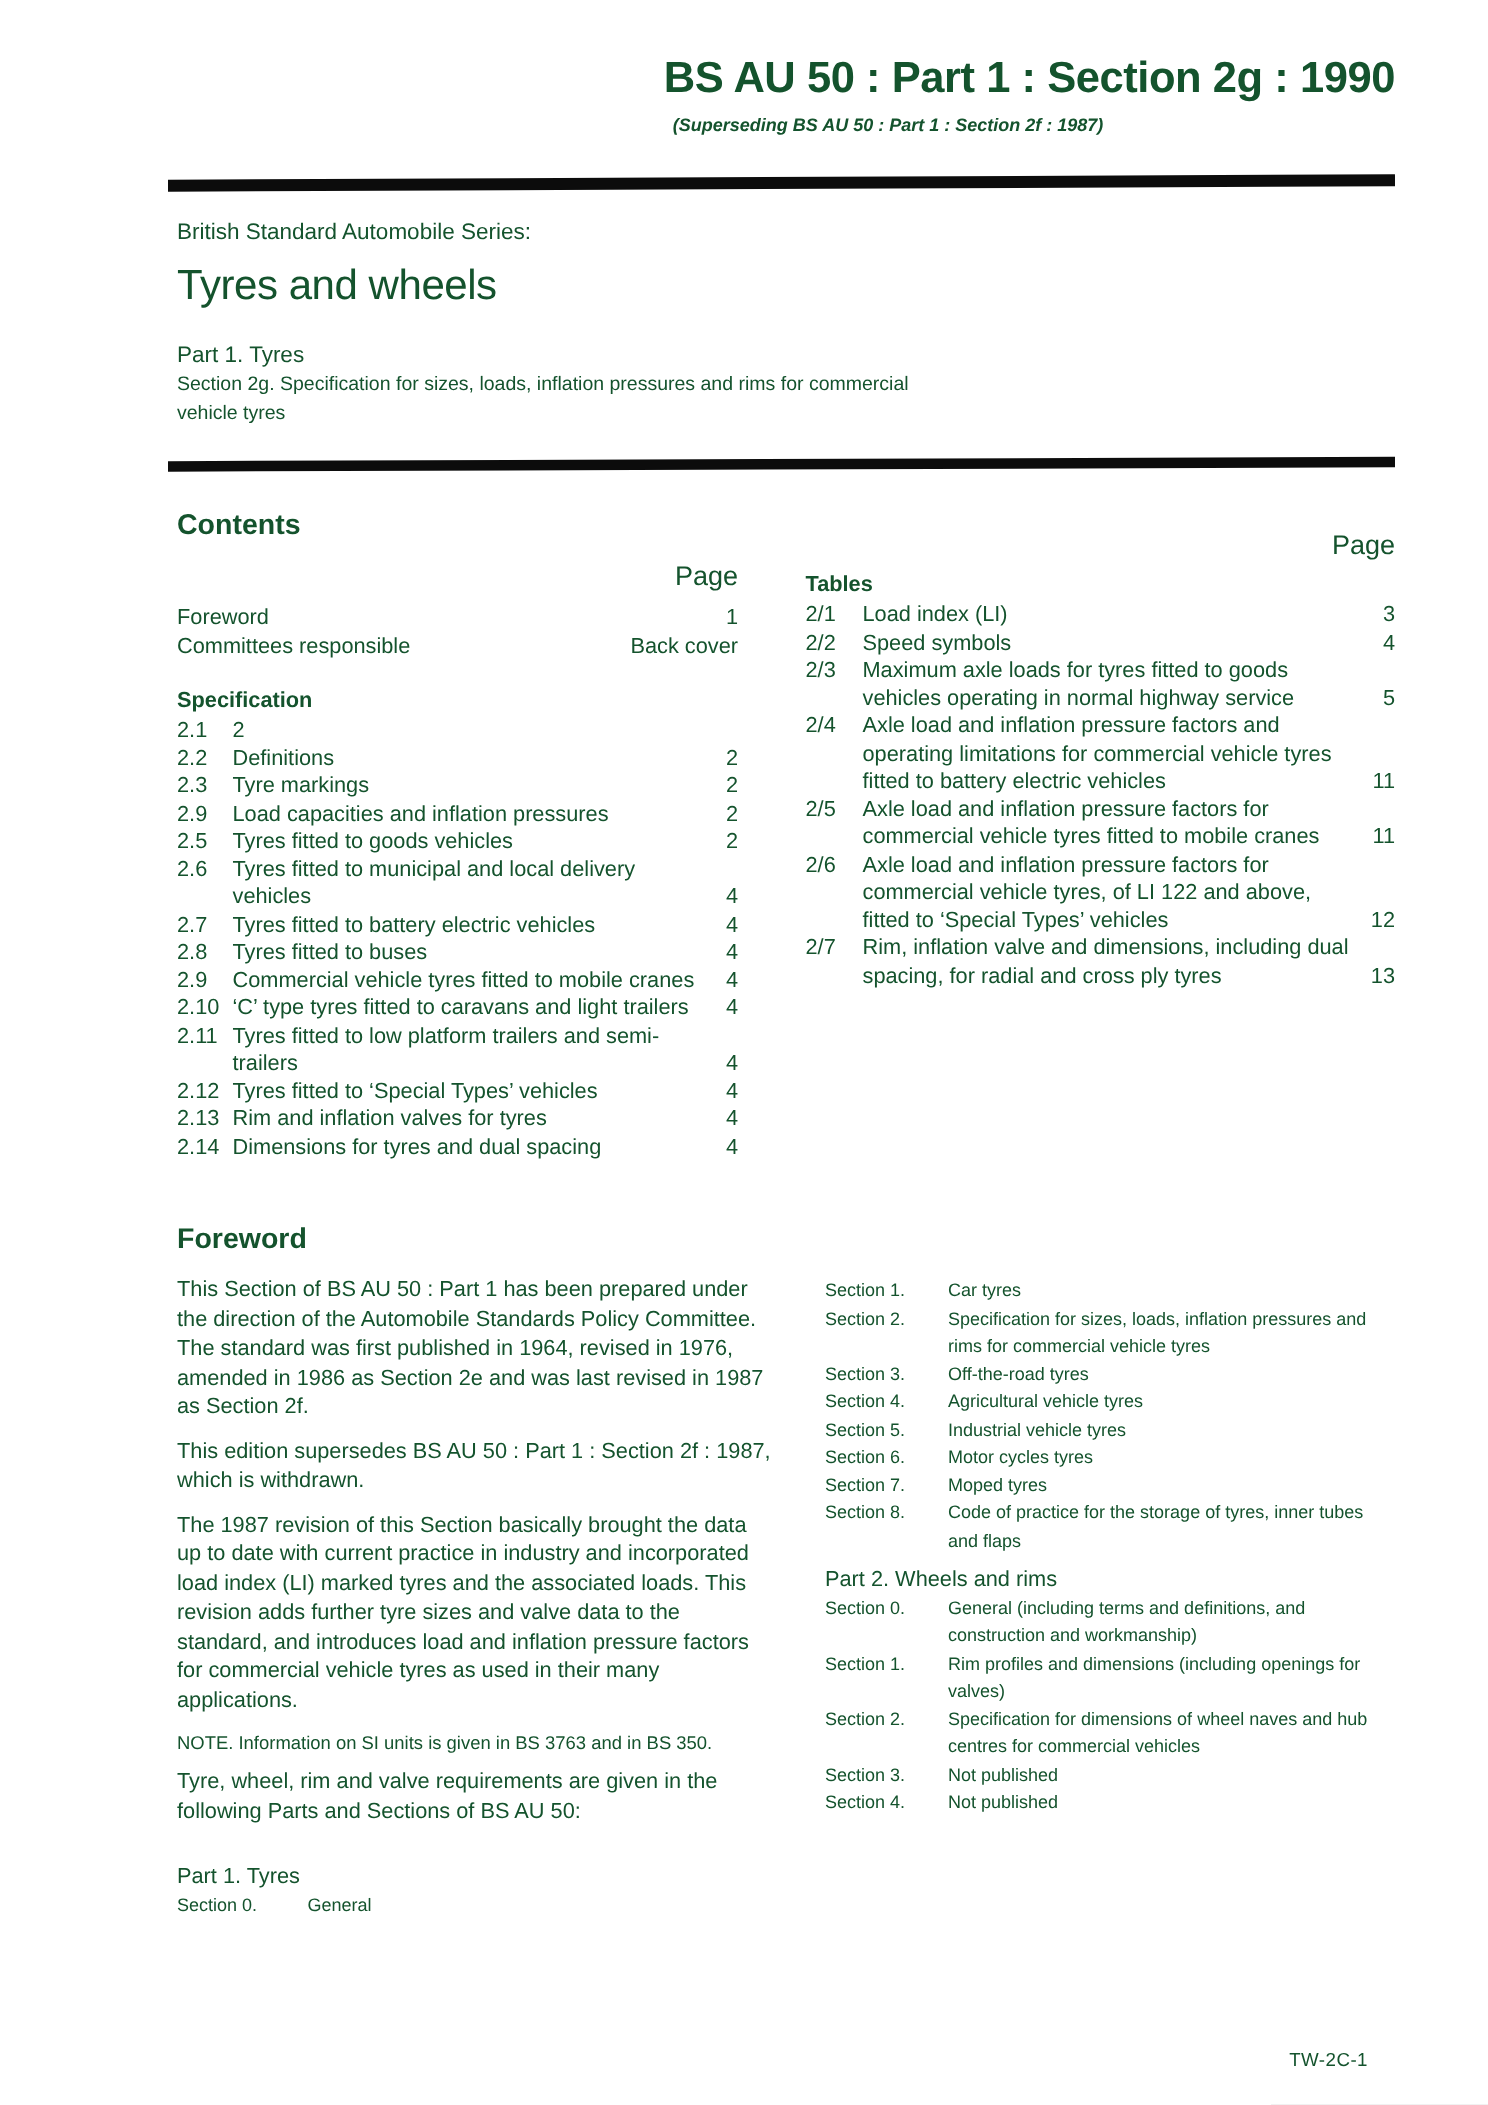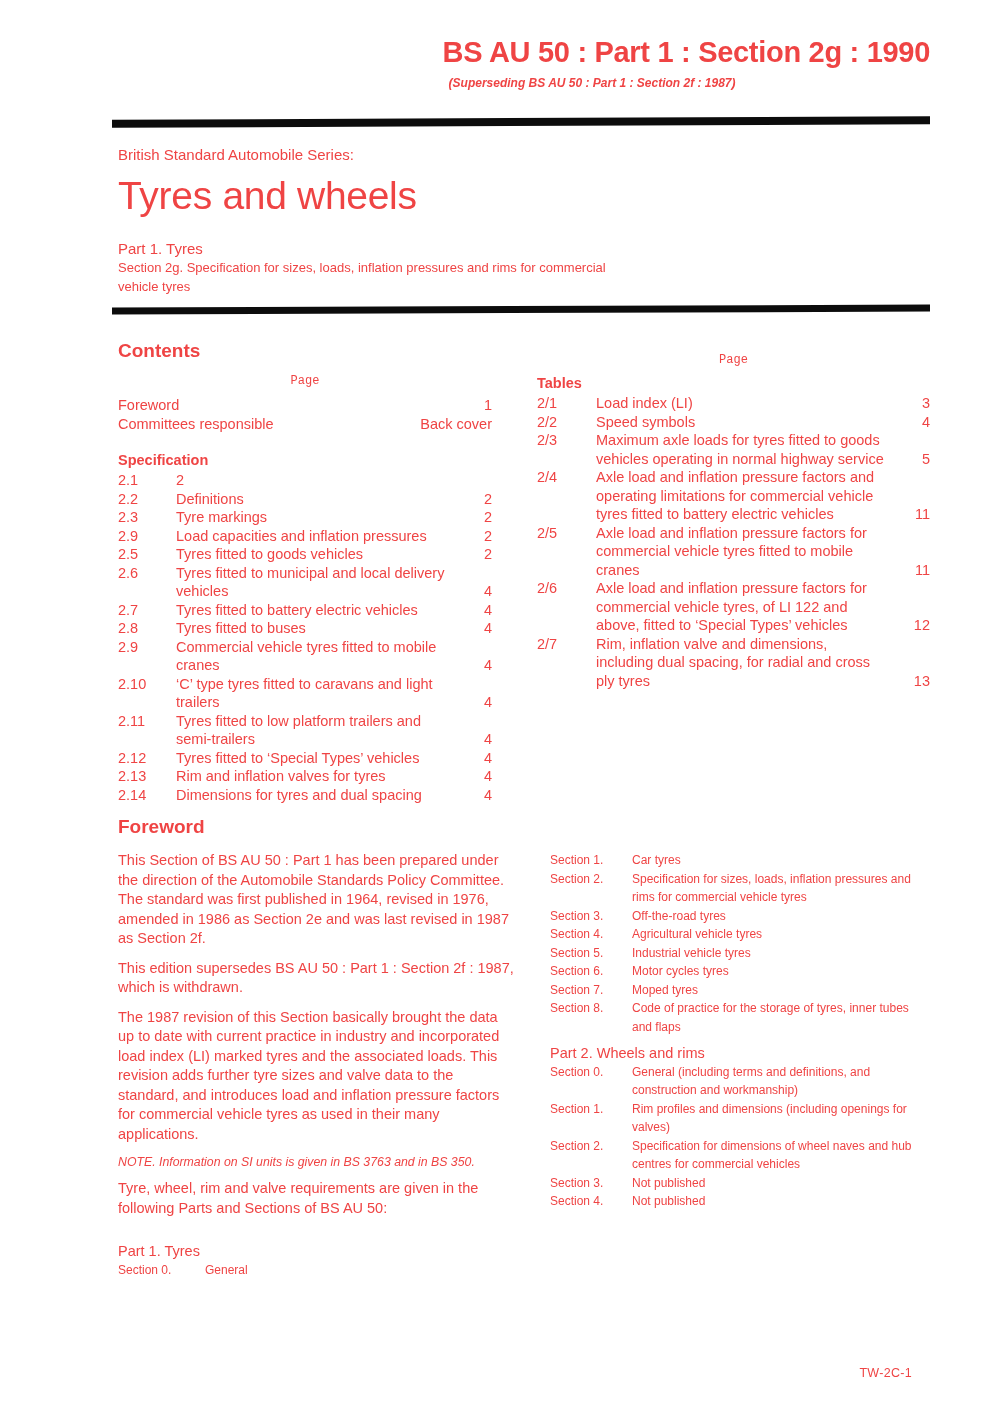--- a/index.html
+++ b/index.html
@@ -1,56 +1,56 @@
 <!DOCTYPE html>
 <html><head>
 <meta charset="utf-8">
 <style>
   html,body{margin:0;padding:0;background:#e8e8e8;}
   .page{
     position:relative;
     width:992px;height:1403px;
     background:#ffffff;
     font-family:"Liberation Sans","DejaVu Sans",sans-serif;
-    color:#ef4444;
+    color:#14532d;
     overflow:hidden;
   }
   
   .doc-header{position:absolute;top:36px;right:62px;text-align:left;}
   .doc-title{font-size:29px;font-weight:600;letter-spacing:-0.3px;white-space:nowrap;}
   .doc-subtitle{font-size:12px;font-style:italic;font-weight:600;margin-top:7px;padding-left:6px;white-space:nowrap;}
   
   .rule{position:absolute;left:112px;width:818px;background:#0c0c0c;}
   .rule-top{top:118px;height:8px;transform:rotate(-0.25deg);}
   .rule-mid{top:306px;height:7px;transform:rotate(-0.2deg);}
   
   .masthead{position:absolute;top:146px;left:118px;width:560px;}
   .series-line{font-size:15px;margin-bottom:11px;}
-  .main-title{font-size:39px;font-weight:500;letter-spacing:-0.3px;margin:0 0 21px 0;}
+  .main-title{font-size:28px;font-weight:500;letter-spacing:-0.3px;margin:0 0 21px 0;}
   .part-line{font-size:15px;line-height:19px;}
   .section-desc{font-size:13px;line-height:19px;width:500px;}
   
   .contents{position:absolute;top:340px;left:118px;width:812px;}
   .contents h2{font-size:19px;font-weight:700;margin:0;}
   .contents-grid{display:grid;grid-template-columns:374px 393px;column-gap:45px;}
-  .page-label{text-align:center;font-size:12px;margin-top:12px;margin-bottom:8px;font-family:Liberation Mono, monospace;}
+  .page-label{text-align:right;font-size:18px;margin-top:12px;margin-bottom:8px;}
   .col-right .page-label{margin-top:-9px;}
   .fr-row{display:flex;justify-content:space-between;font-size:14.5px;line-height:18.5px;}
   .sub-heading{font-size:14.5px;font-weight:700;margin-top:19px;margin-bottom:3px;}
-  .toc-row{display:flex;font-size:14.5px;line-height:18.5px;gap:21px;}
+  .toc-row{display:flex;font-size:14.5px;line-height:18.5px;}
   .toc-num{flex:none;width:37px;align-self:flex-start;}
   .col-right .toc-num{width:38px;}
   .toc-label{flex:1;padding-right:10px;}
   .toc-page{flex:none;align-self:flex-end;text-align:right;}
   
   .foreword{position:absolute;top:816px;left:118px;width:812px;}
   .foreword h2{font-size:19px;font-weight:700;margin:0 0 13px 0;}
   .foreword-grid{display:grid;grid-template-columns:398px 380px;column-gap:34px;}
   .foreword p{margin:0 0 10px 0;font-size:14.5px;line-height:19.5px;}
-  .note-line{font-size:12.3px;line-height:16px;margin:0 0 9px 0;white-space:nowrap;font-style:italic;}
+  .note-line{font-size:12.3px;line-height:16px;margin:0 0 9px 0;white-space:nowrap;}
   .closing{margin-bottom:24px !important;}
   .part-heading{font-size:14.5px;line-height:18.5px;}
   .sec-row{display:flex;font-size:12px;line-height:18.5px;}
   .sec-label{flex:none;width:82px;}
   .col-left .sec-label{width:87px;}
   .sec-desc{flex:1;}
   .part2-heading{margin-top:8px;}
   
   .doc-footer{position:absolute;top:1366px;right:80px;font-size:12.5px;letter-spacing:0.3px;}
 </style>

